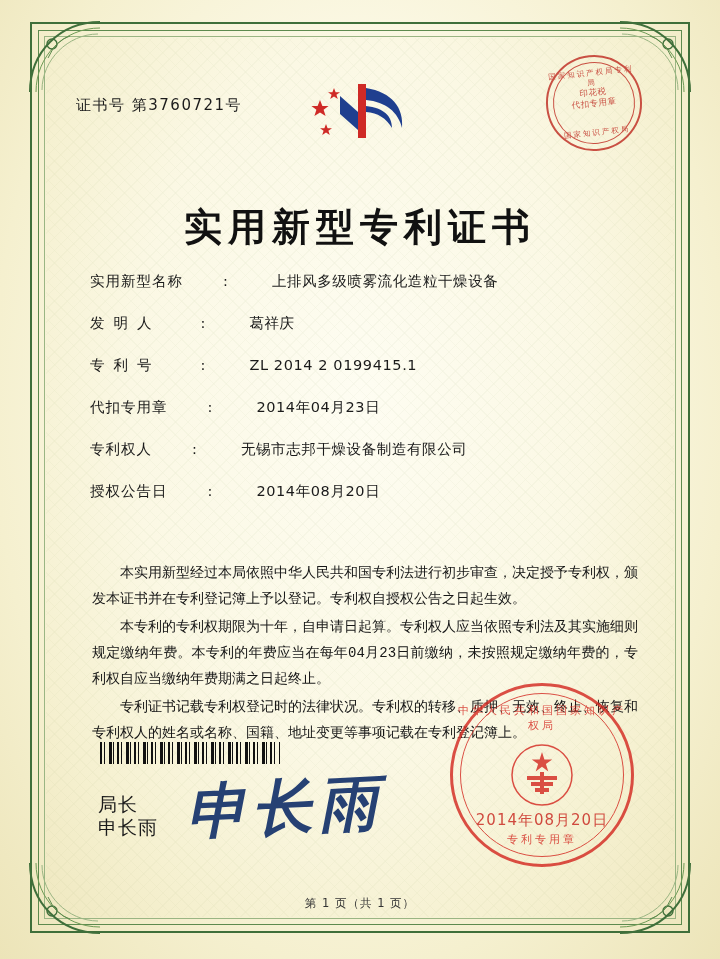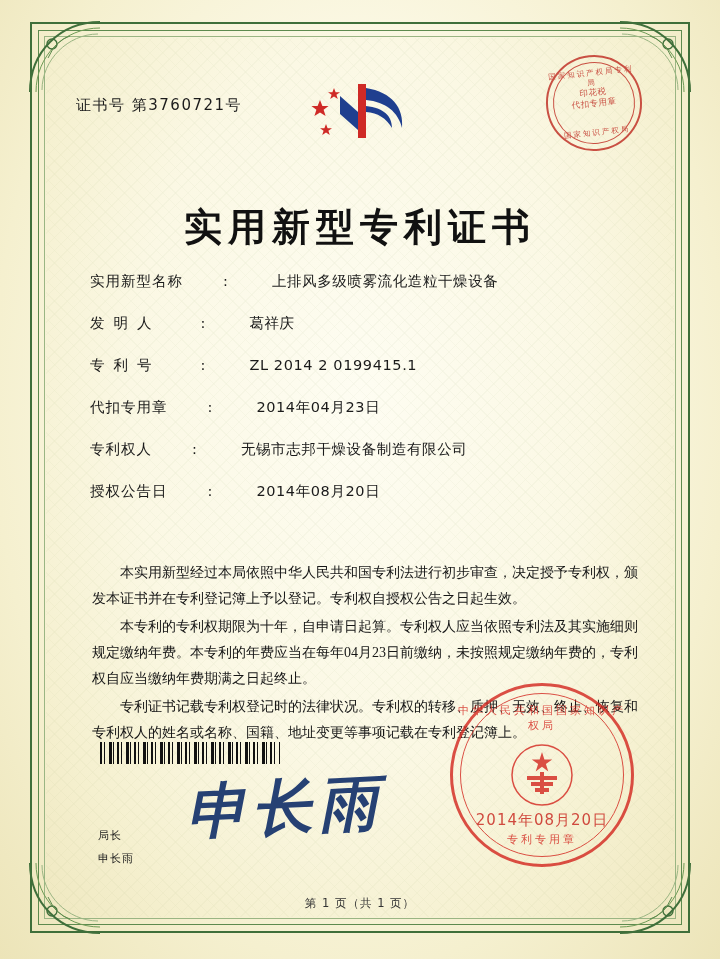--- a/index.html
+++ b/index.html
@@ -180,21 +180,21 @@
 
   .paras {
     position: absolute;
     left: 92px;
     right: 82px;
     top: 560px;
     font-size: 14px;
     line-height: 26px;
     color: #161616;
     text-align: justify;
-    font-family: Liberation Serif, serif;
+    font-family: Liberation Mono, monospace;
   }
   .paras p {
     margin: 0 0 2px 0;
     text-indent: 28px;
   }
 
   
   .barcode {
     position: absolute;
     left: 100px;
@@ -207,26 +207,25 @@
       #111 4px 5px, transparent 5px 9px,
       #111 9px 12px, transparent 12px 13px,
       #111 13px 14px, transparent 14px 17px);
   }
 
   
   .sig-label {
     position: absolute;
     left: 98px;
     top: 793px;
-    font-size: 11px;
+    font-size: 19px;
     line-height: 23px;
     color: #1a1a1a;
     letter-spacing: 1px;
-    font-family: Liberation Mono, monospace;
-    margin-top: 32px;
+    font-family: Liberation Sans, sans-serif;
   }
   .sig-script {
     position: absolute;
     left: 186px;
     top: 768px;
     font-size: 60px;
     color: #15326b;
     font-family: "DejaVu Serif", serif;
     font-style: italic;
     font-weight: bold;

